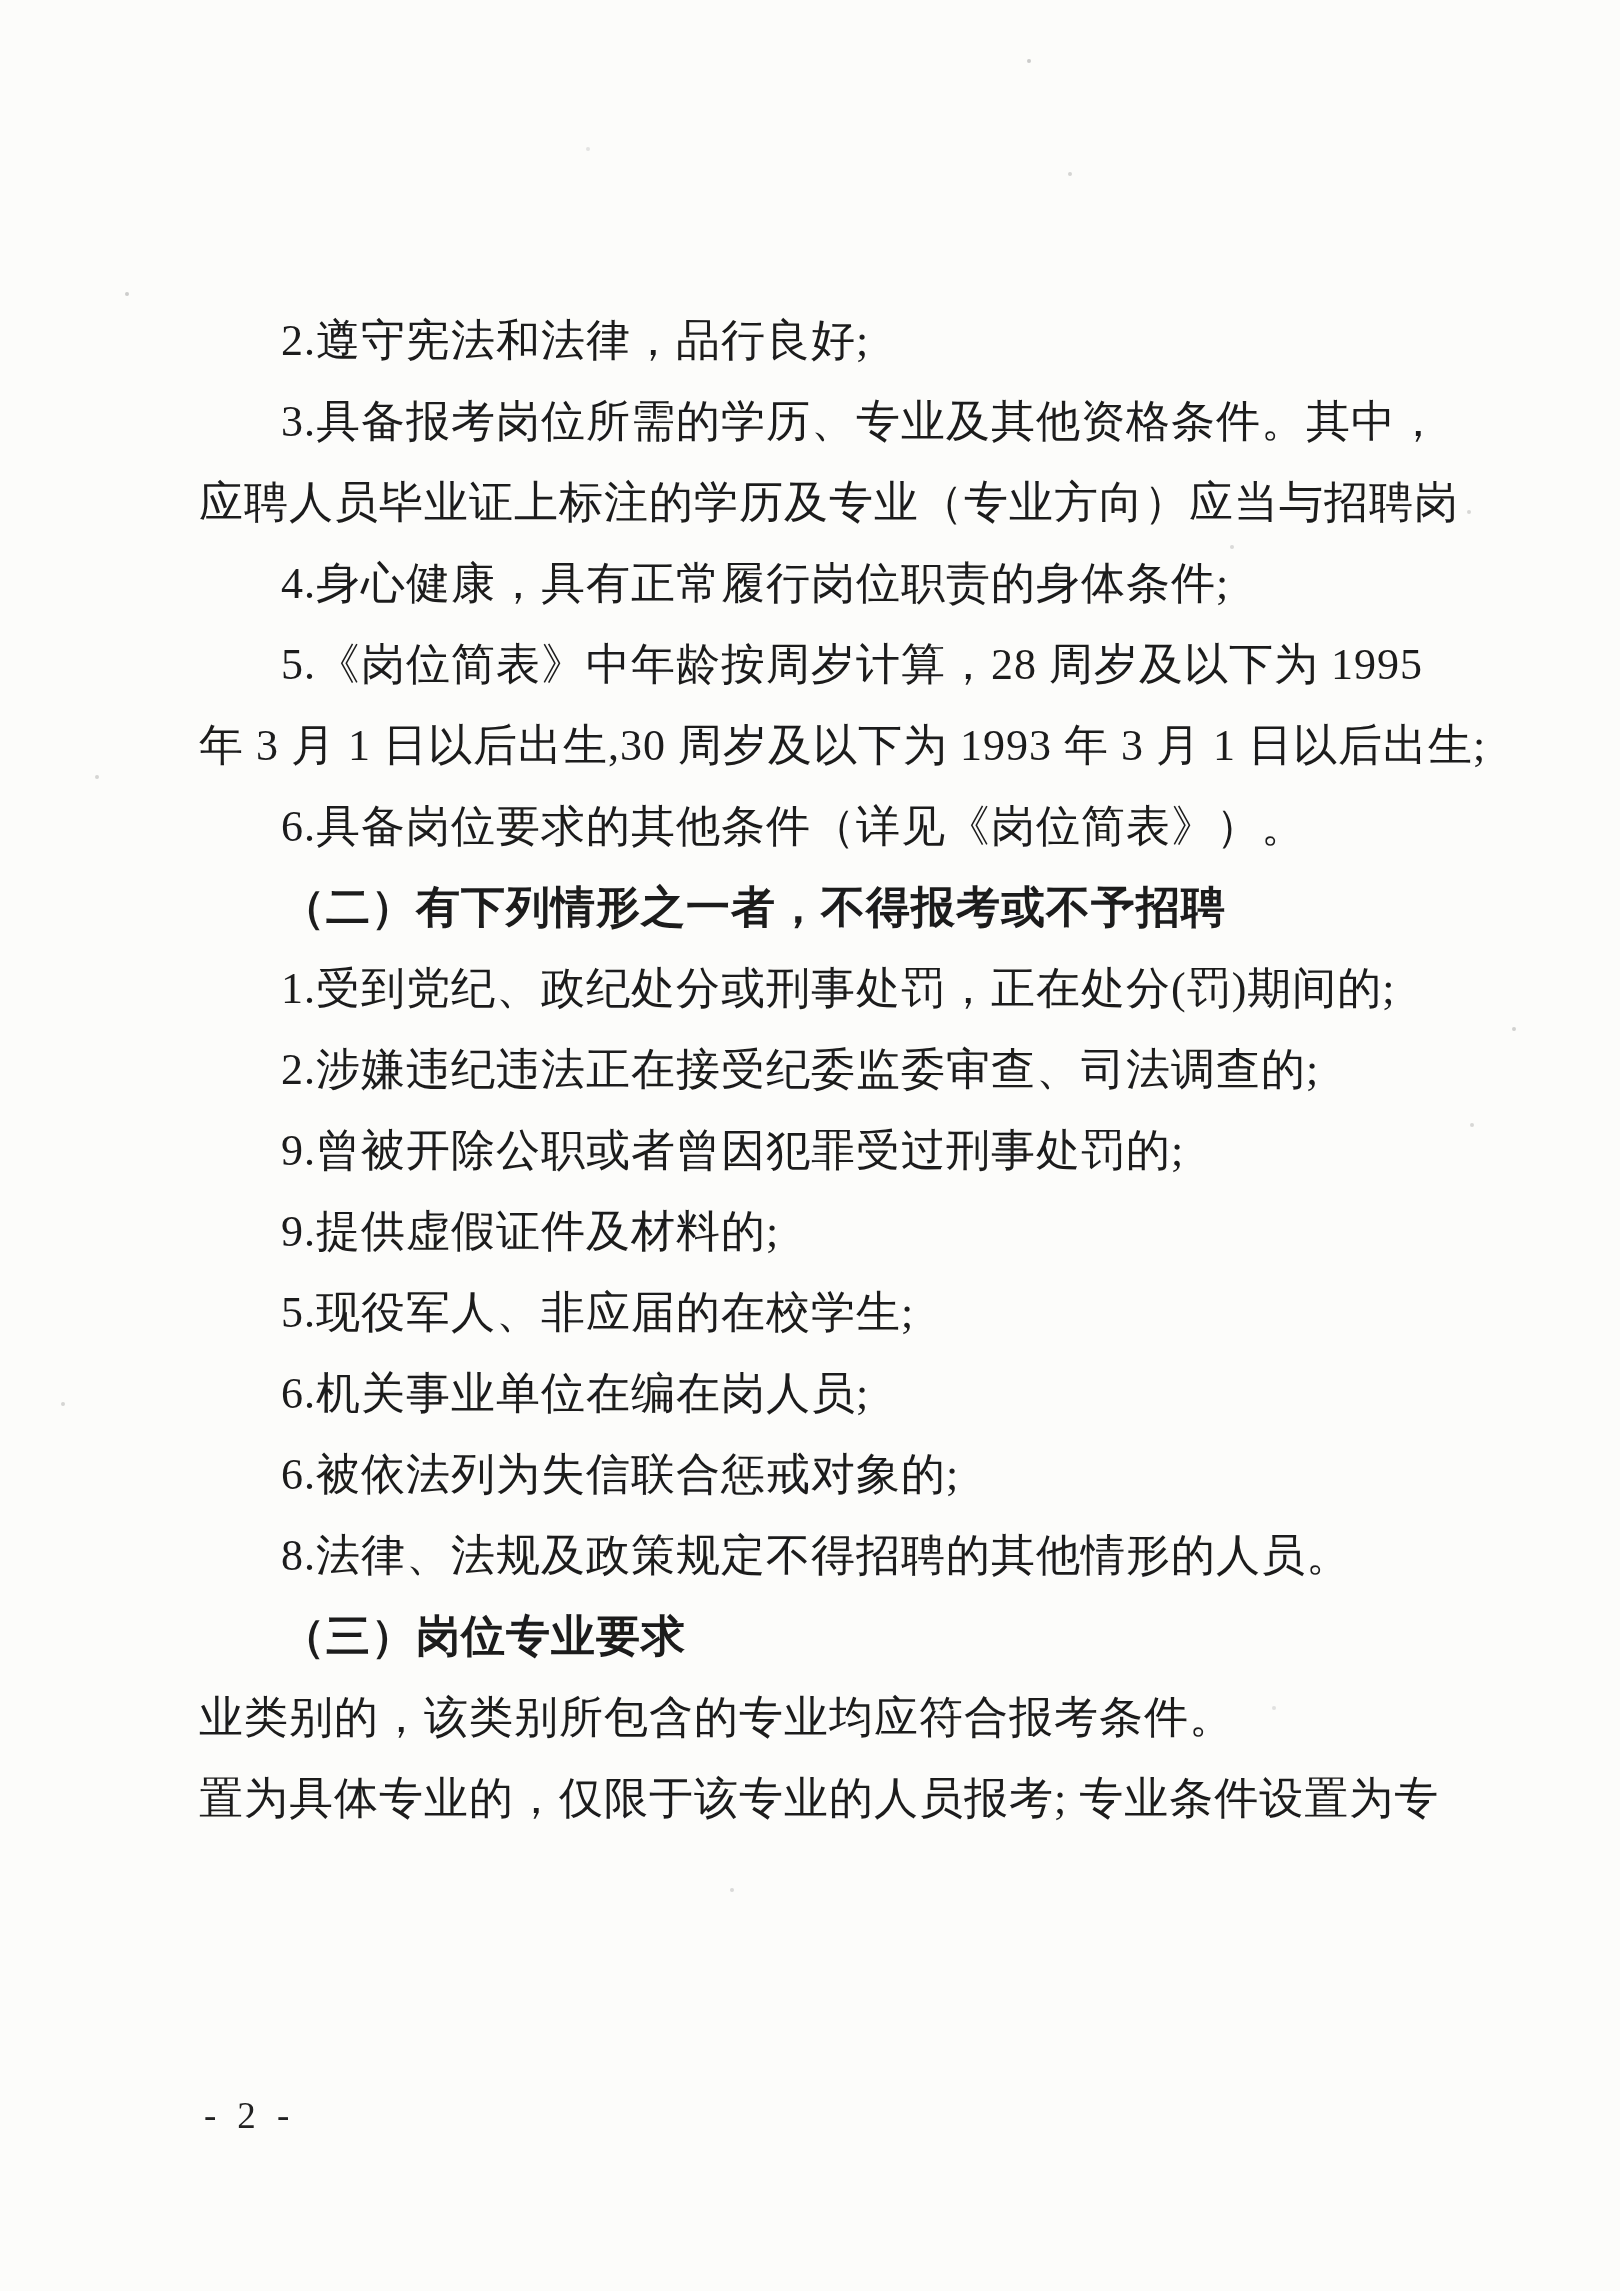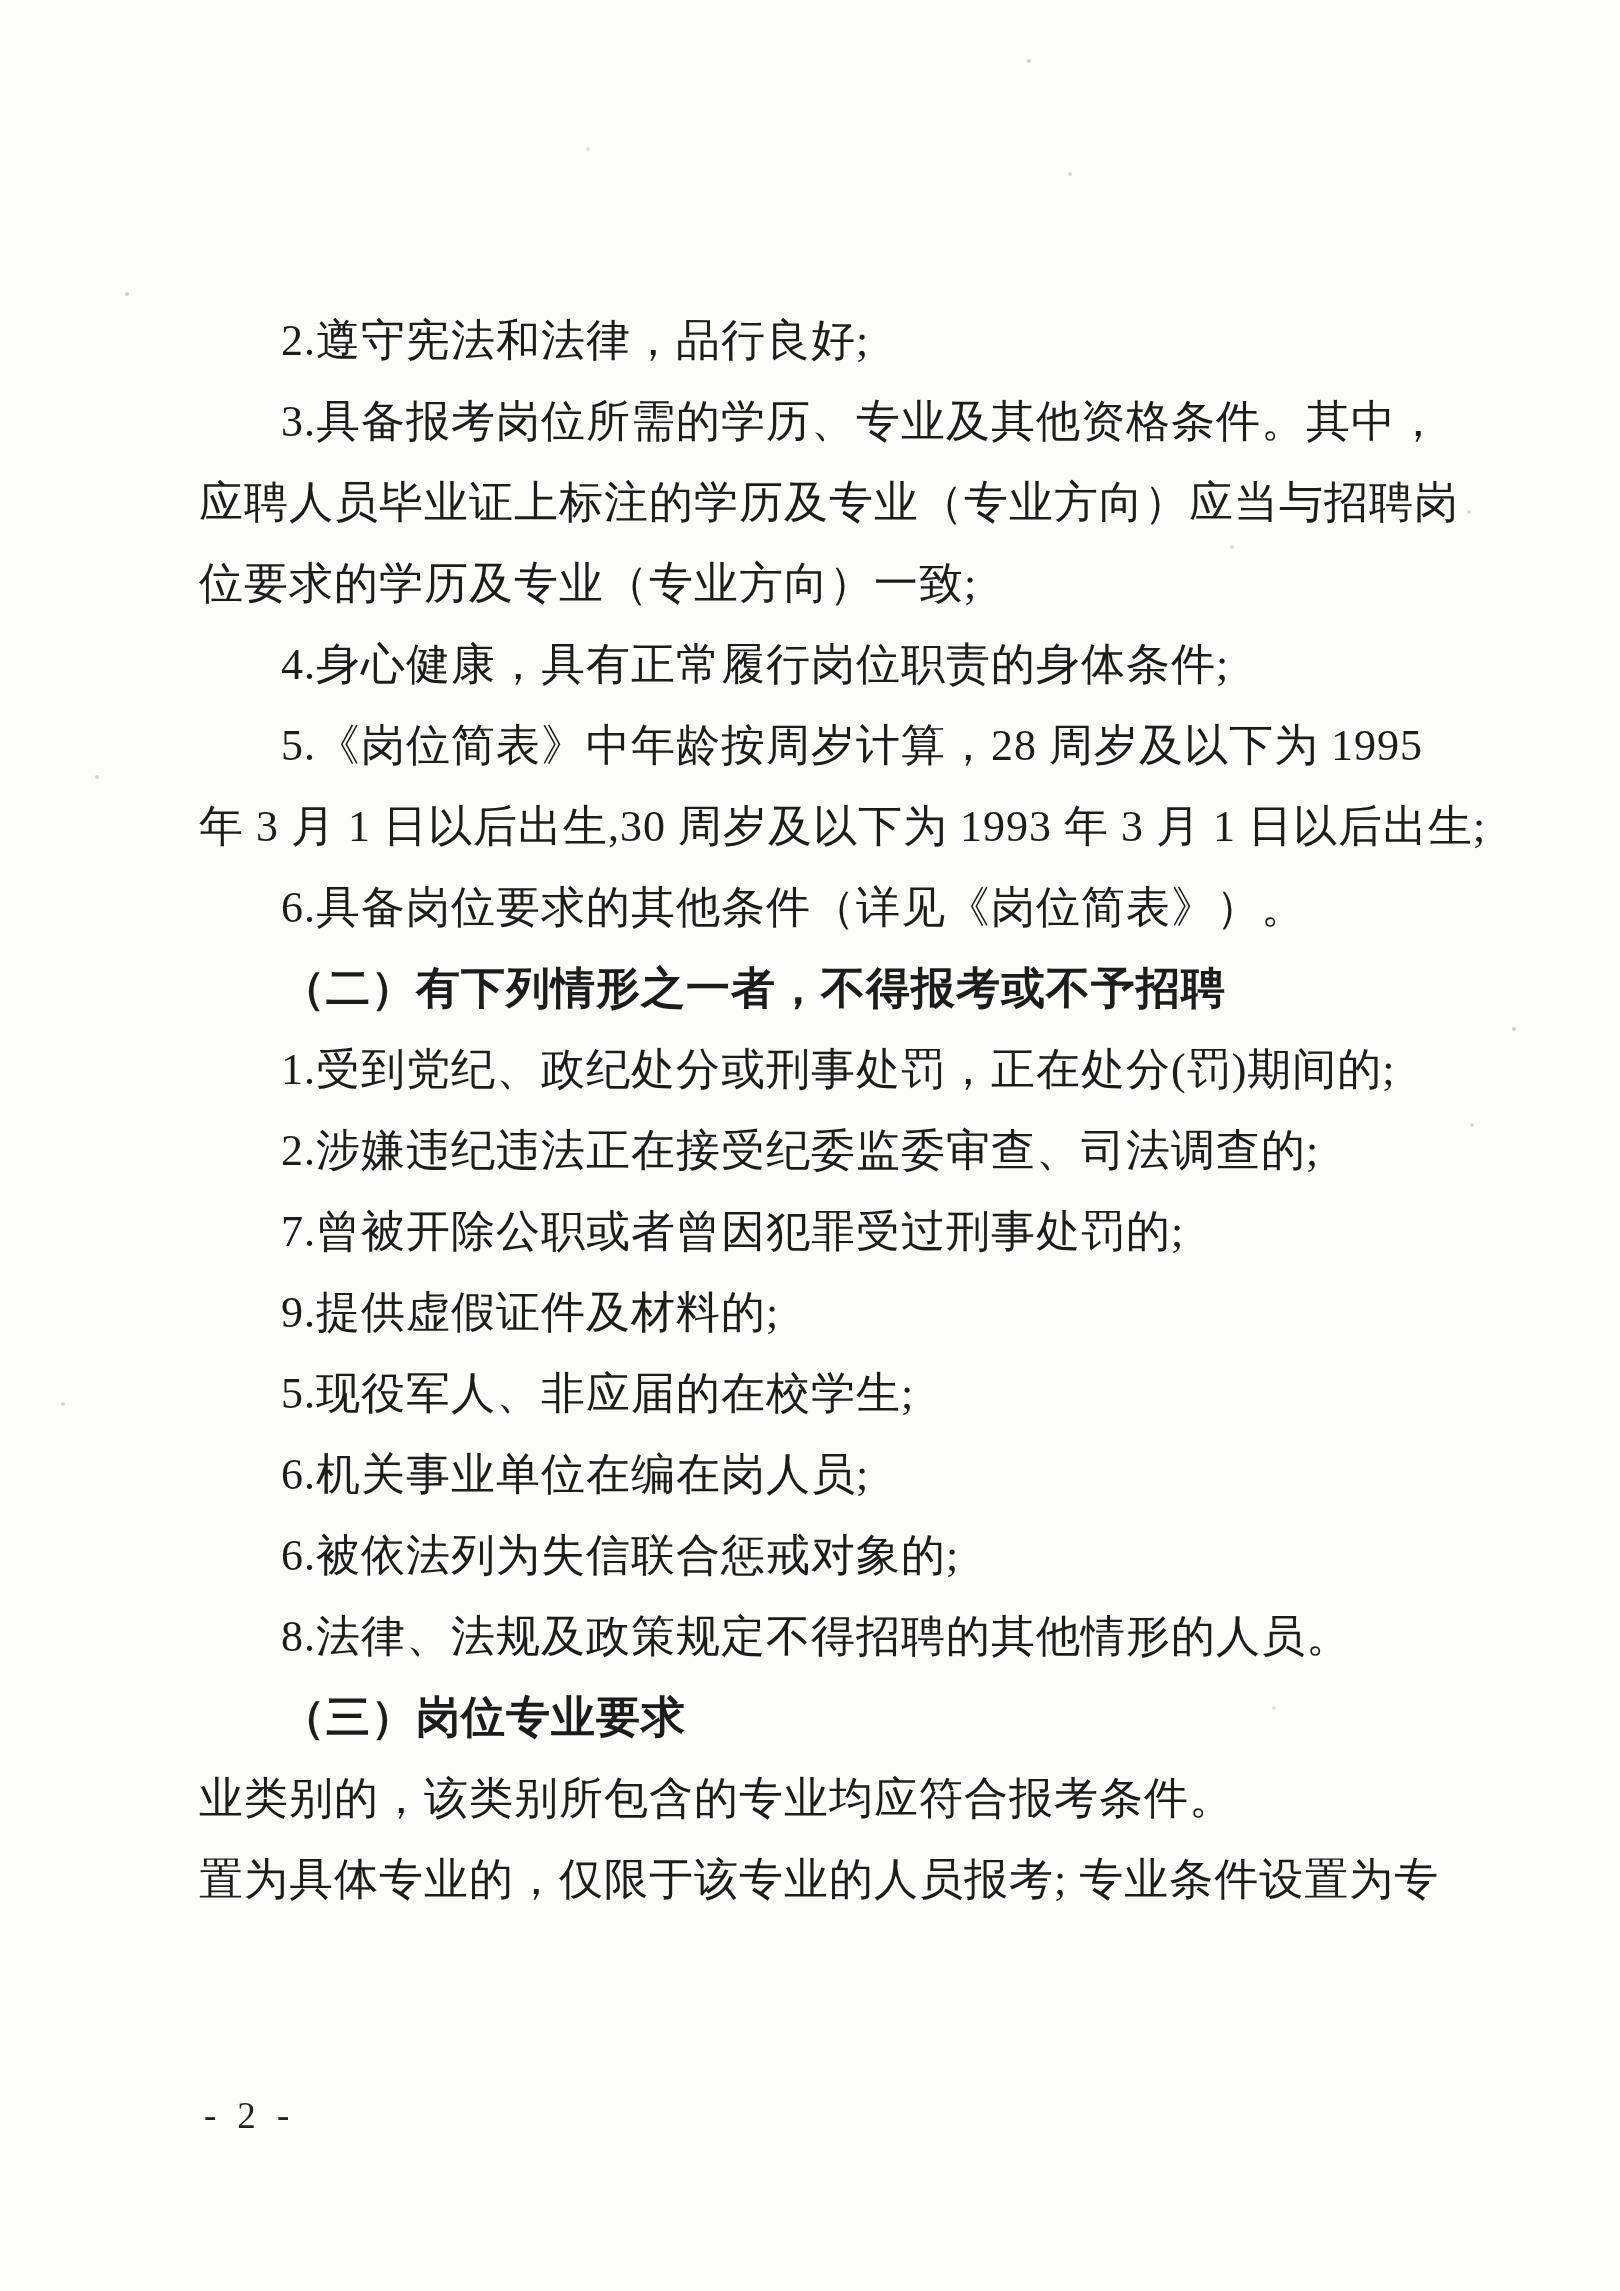--- a/index.html
+++ b/index.html
@@ -76,29 +76,28 @@
 <body>
 
 <div class="page">
 
   <div class="speck"></div>
 
   <div class="doc-body">
     <div class="line indent">2.遵守宪法和法律，品行良好;</div>
     <div class="line indent full">3.具备报考岗位所需的学历、专业及其他资格条件。其中，</div>
     <div class="line full">应聘人员毕业证上标注的学历及专业（专业方向）应当与招聘岗</div>
-    <div class="line">位要求的学历及专业（专业方向）一致;</div>
     <div class="line indent">4.身心健康，具有正常履行岗位职责的身体条件;</div>
     <div class="line indent full">5.《岗位简表》中年龄按周岁计算，28 周岁及以下为 1995</div>
     <div class="line full">年 3 月 1 日以后出生,30 周岁及以下为 1993 年 3 月 1 日以后出生;</div>
     <div class="line indent">6.具备岗位要求的其他条件（详见《岗位简表》）。</div>
     <div class="line indent bold">（二）有下列情形之一者，不得报考或不予招聘</div>
     <div class="line indent">1.受到党纪、政纪处分或刑事处罚，正在处分(罚)期间的;</div>
     <div class="line indent">2.涉嫌违纪违法正在接受纪委监委审查、司法调查的;</div>
-    <div class="line indent">7.曾被开除公职或者曾因犯罪受过刑事处罚的;</div>
+    <div class="line indent">9.曾被开除公职或者曾因犯罪受过刑事处罚的;</div>
     <div class="line indent">9.提供虚假证件及材料的;</div>
     <div class="line indent">5.现役军人、非应届的在校学生;</div>
     <div class="line indent">6.机关事业单位在编在岗人员;</div>
     <div class="line indent">6.被依法列为失信联合惩戒对象的;</div>
     <div class="line indent">8.法律、法规及政策规定不得招聘的其他情形的人员。</div>
     <div class="line indent bold">（三）岗位专业要求</div>
     <div class="line">业类别的，该类别所包含的专业均应符合报考条件。</div>
     <div class="line full">置为具体专业的，仅限于该专业的人员报考; 专业条件设置为专</div>
   </div>
 

